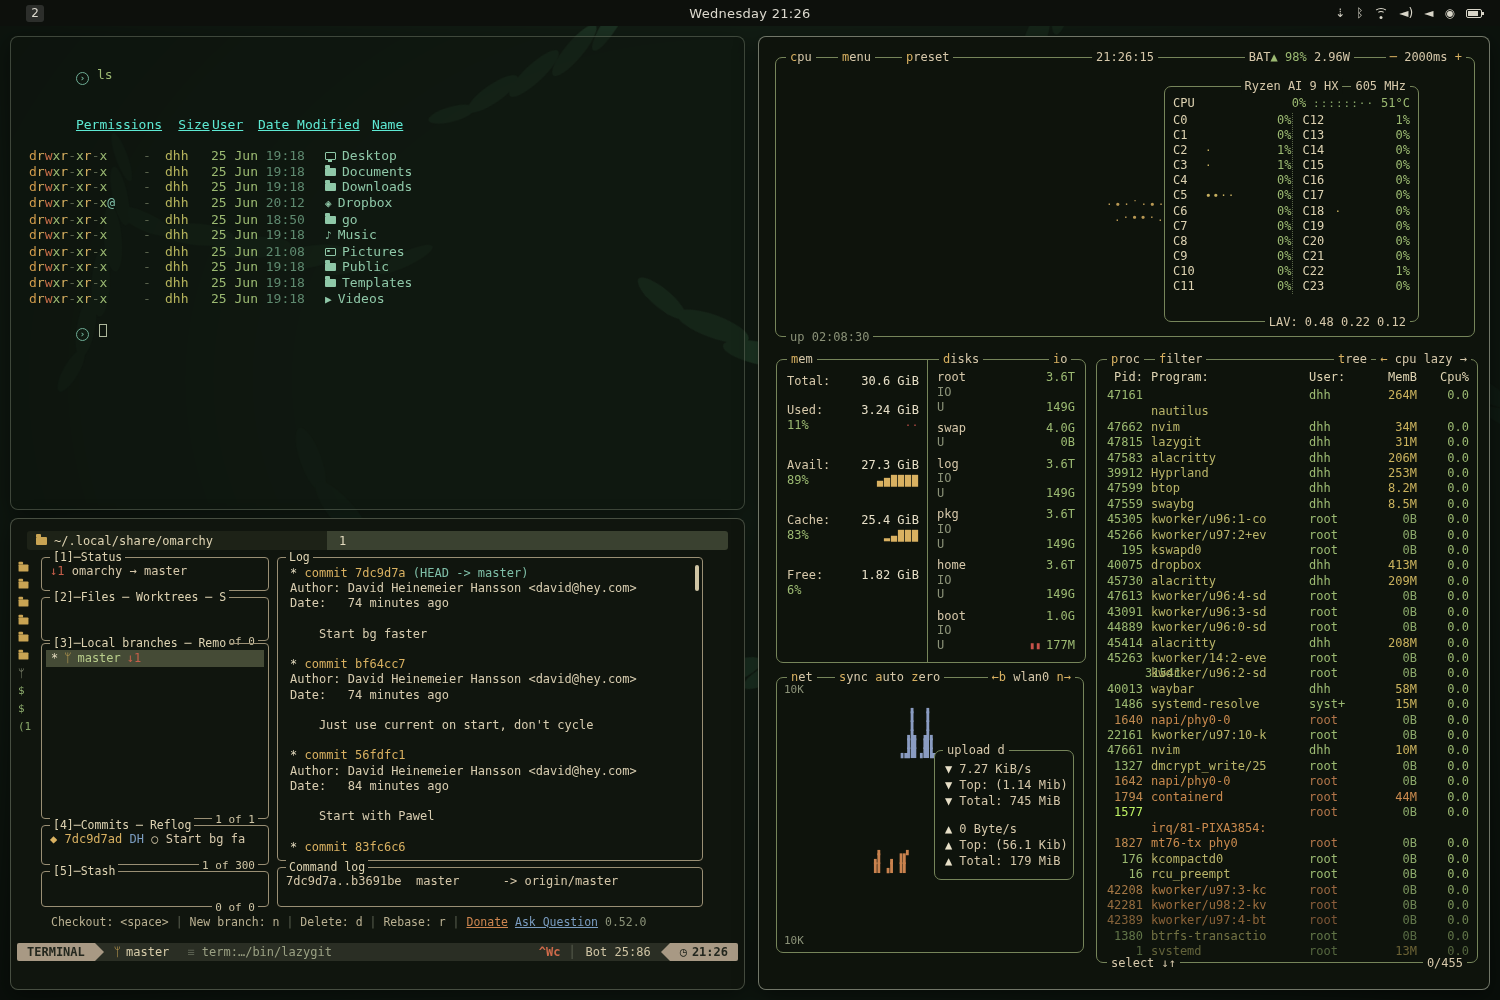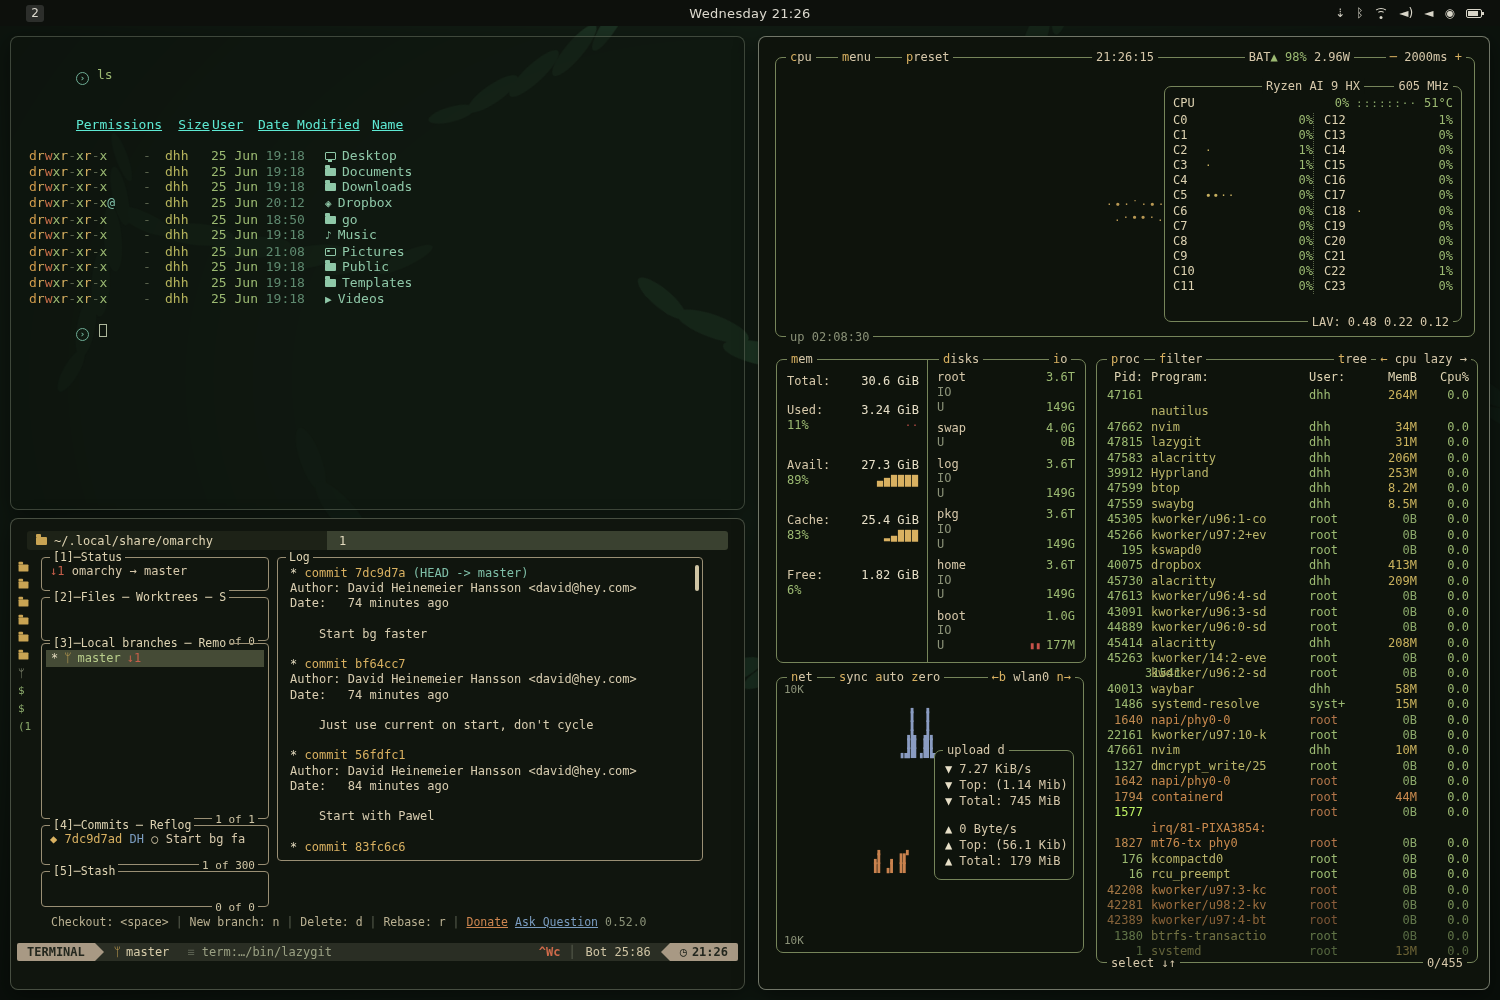--- a/index.html
+++ b/index.html
@@ -143,21 +143,21 @@
   .blabel { position:absolute; top:-9px; background:#0e130c; color:#d6c8aa; padding:0 4px;
             font-size:12px; line-height:16px; white-space:pre; }
   .blabel.center { left:50%; transform:translateX(-50%); }
   .blabel.bottom { top:auto; bottom:-9px; }
   .hotword { display:inline-block; color:#d6c8aa; }
   .hotword::first-letter { color:#d9b161; }
   .grn { color:#9cba72; } .yel { color:#d9b161; } .dimc { color:#8b9278; }
 
   .cpubox { left:16px; top:20px; width:700px; height:280px; }
   .cpu-spark { position:absolute; color:#d9b161; font-size:11px; letter-spacing:2px; opacity:.85; }
-  .ryzen { left:388px; top:28px; width:298px; height:236px; }
+  .ryzen { left:388px; top:28px; width:255px; height:236px; }
   .cpu-row { display:flex; margin:9px 8px 2px 8px; line-height:15px; align-items:baseline; }
   .cpu-row .flex { flex:1; }
   .cpu-row .cp { color:#9cba72; margin-right:7px; }
   .cg2 { color:#8aa86a; font-size:11px; margin-right:7px; letter-spacing:1px; }
   .ctemp { color:#9cba72; }
   .cores { display:grid; grid-template-columns:1fr 1fr; margin:2px 8px 0 8px; }
   .cores > div:last-child { border-left:1px dotted #5a6648; padding-left:10px; }
   .core-row { display:flex; line-height:15.1px; }
   .ccl { width:32px; color:#ded3b2; }
   .ccg { flex:1; color:#c9b161; font-size:11px; letter-spacing:1px; }
@@ -379,20 +379,24 @@
             <div class="log-line">    Start with Pawel</div>
             <div class="log-line"> </div>
           </div>
           <div>
             <div class="log-line"><span class="lw">* </span><span class="ly">commit 83fc6c6</span></div>
           </div>
         </div>
       <span class="scrollbar"></span>
     </div>
 
+    <div class="lzbox" style="left:266px;top:348px;width:426px;height:40px">
+      <span class="ptitle">Command log</span>
+      <div class="pcontent">7dc9d7a..b3691be  master      -&gt; origin/master</div>
+    </div>
 
     <div class="help-line" id="help-line"><span class="hi">Checkout: &lt;space&gt;</span><span class="hs"> | </span><span class="hi">New branch: n</span><span class="hs"> | </span><span class="hi">Delete: d</span><span class="hs"> | </span><span class="hi">Rebase: r</span><span class="hs"> | </span><span class="donate">Donate</span><span> </span><span class="ask">Ask Question</span><span class="ver"> 0.52.0</span></div>
 
     <div class="statusline">
       <span class="sl-mode">TERMINAL</span>
         <span class="a1"></span>
       <span class="sl-branch">
           <span class="bico">ᛘ</span>
           <span>master</span>
         </span>

